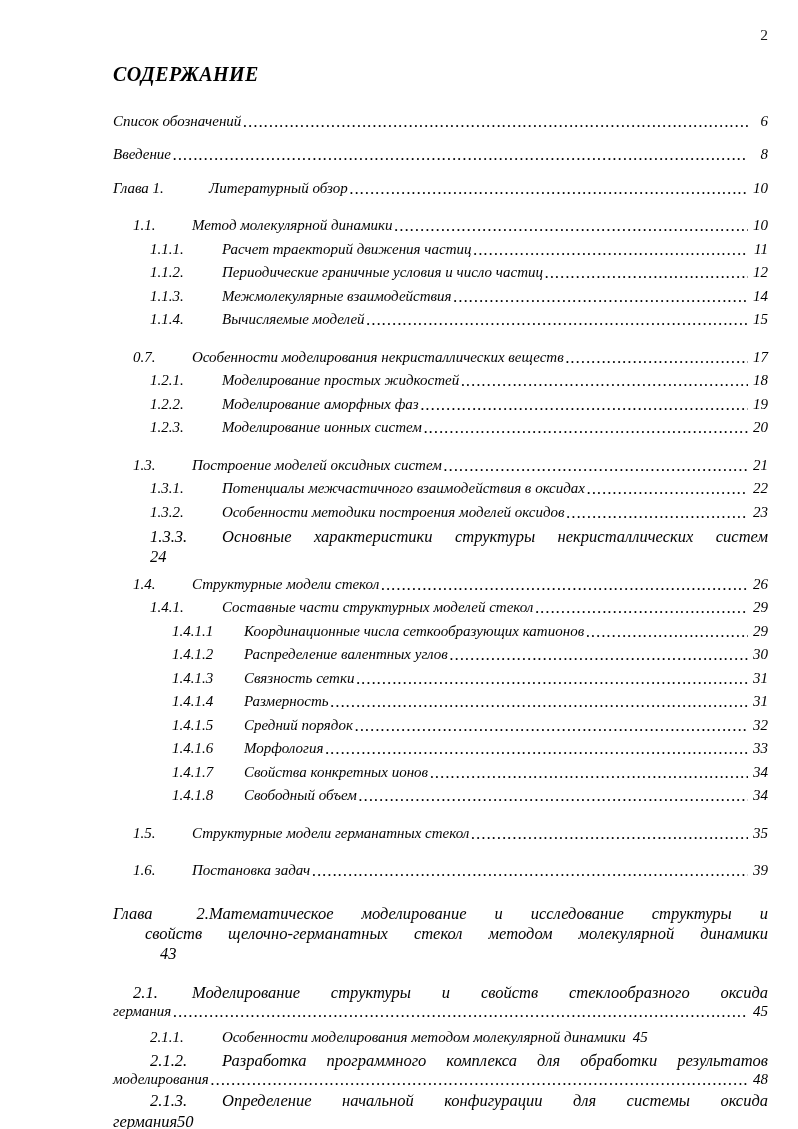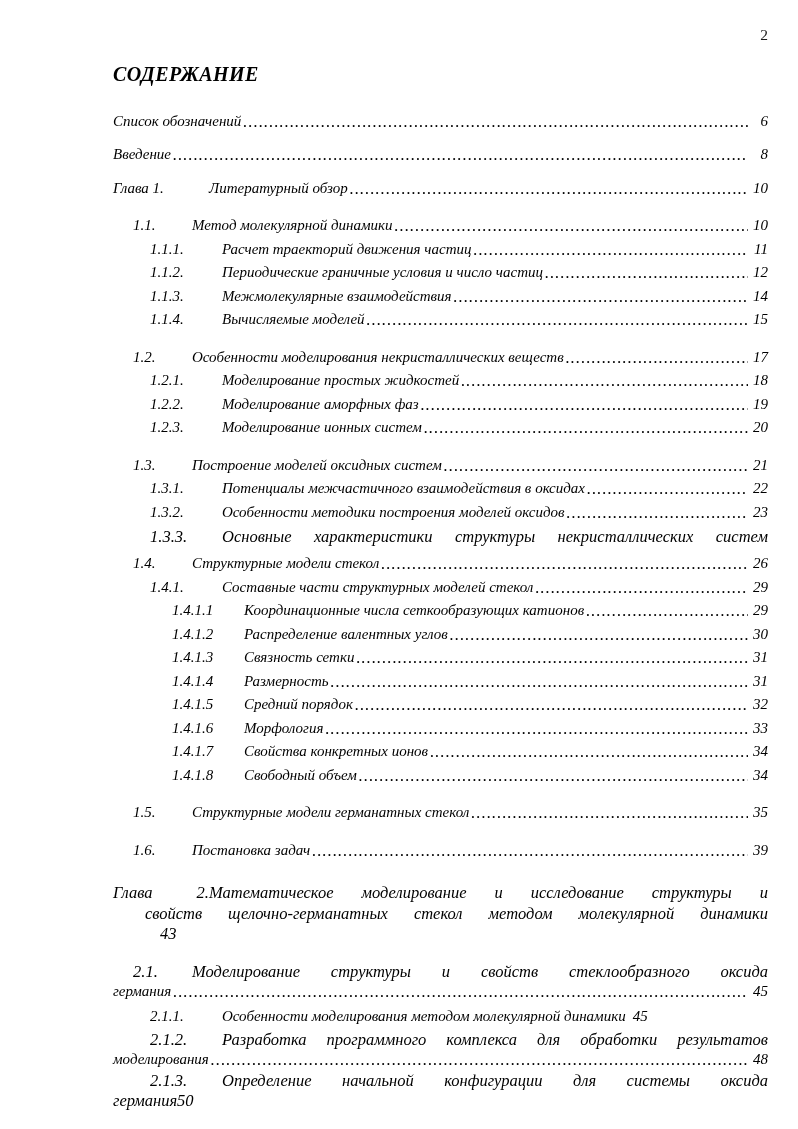--- a/index.html
+++ b/index.html
@@ -236,21 +236,21 @@
     </div>
 
     <div class="toc-row lvl2">
       <span class="toc-num">1.1.4.</span>
       <span class="toc-text">Вычисляемые моделей</span>
       <span class="toc-leader"></span>
       <span class="toc-page">15</span>
     </div>
 
     <div class="toc-row lvl1">
-      <span class="toc-num">1.2.</span>
+      <span class="toc-num">0.7.</span>
       <span class="toc-text">Особенности моделирования некристаллических веществ</span>
       <span class="toc-leader"></span>
       <span class="toc-page">17</span>
     </div>
 
     <div class="toc-row lvl2">
       <span class="toc-num">1.2.1.</span>
       <span class="toc-text">Моделирование простых жидкостей</span>
       <span class="toc-leader"></span>
       <span class="toc-page">18</span>
@@ -286,20 +286,21 @@
 
     <div class="toc-row lvl2">
       <span class="toc-num">1.3.2.</span>
       <span class="toc-text">Особенности методики построения моделей оксидов</span>
       <span class="toc-leader"></span>
       <span class="toc-page">23</span>
     </div>
 
     <div class="toc-block blk-212" style="margin-top:4px;">
       <span class="justify-line"><span class="num-cell">1.3.3.</span><span>Основные   характеристики   структуры   некристаллических   систем</span></span>
+      <span class="justify-line-last">24</span>
     </div>
 
     <div class="toc-row lvl1" style="margin-top:8px;">
       <span class="toc-num">1.4.</span>
       <span class="toc-text">Структурные модели стекол</span>
       <span class="toc-leader"></span>
       <span class="toc-page">26</span>
     </div>
 
     <div class="toc-row lvl2">

